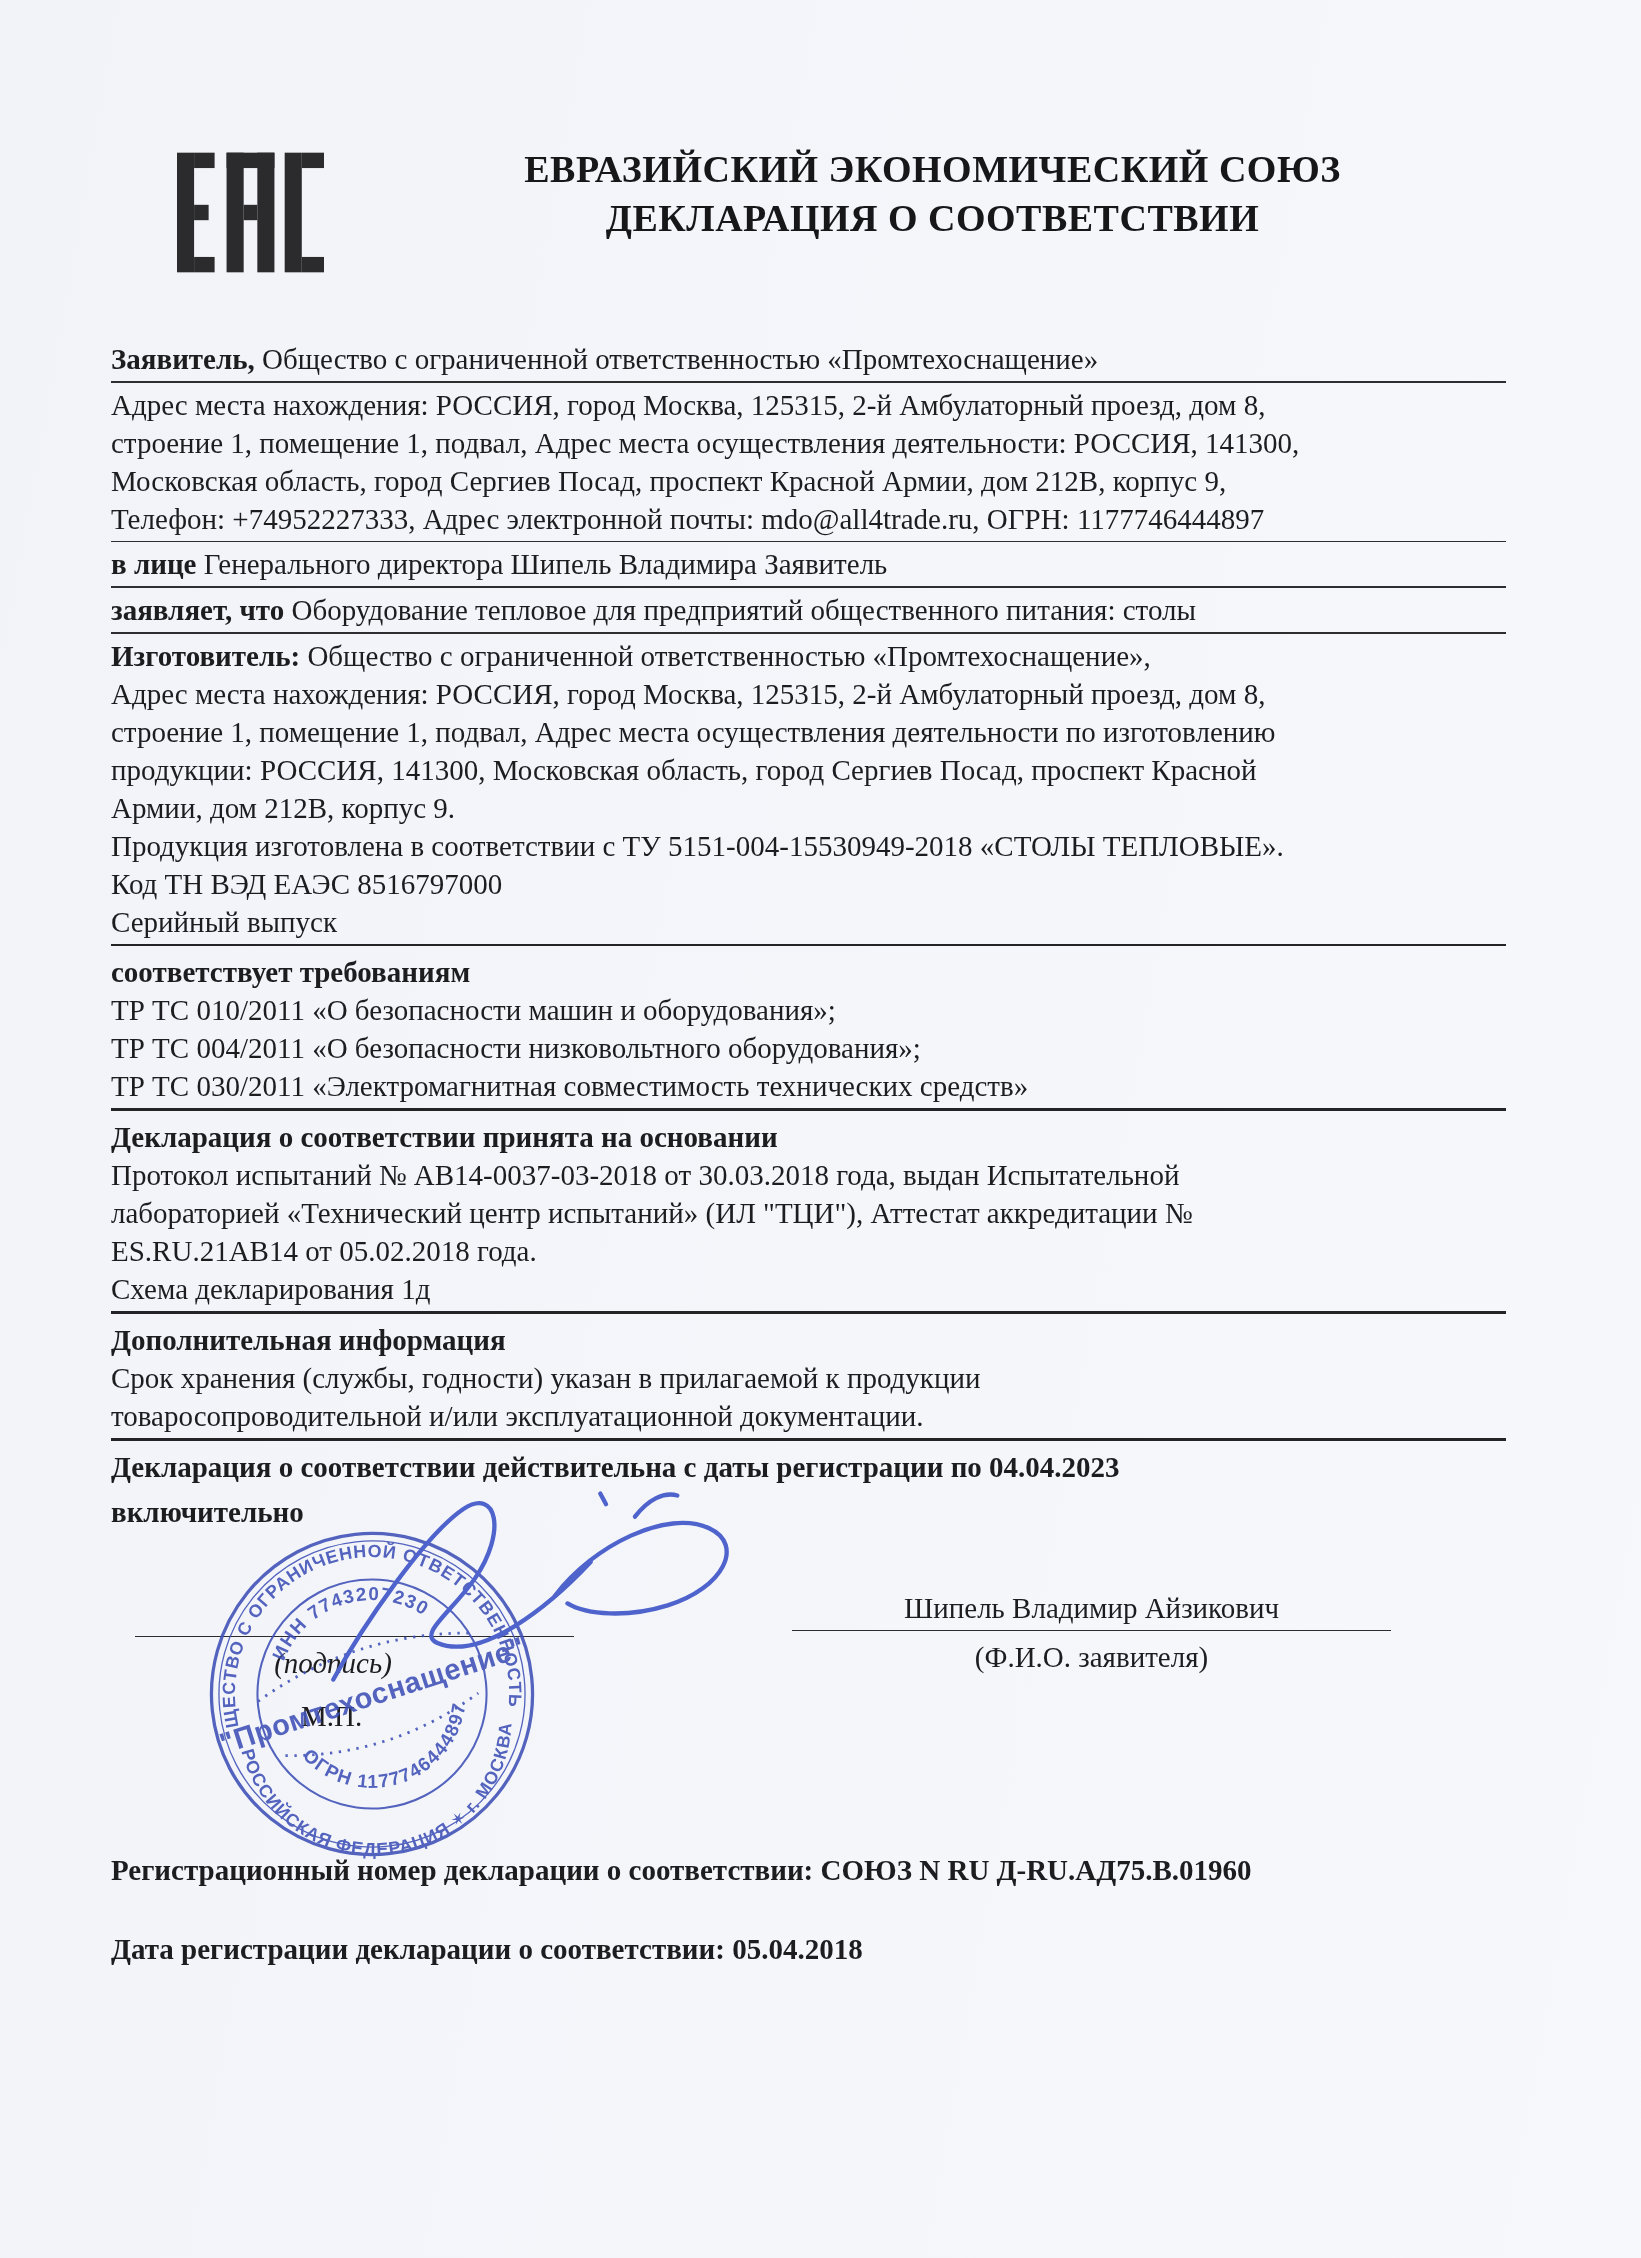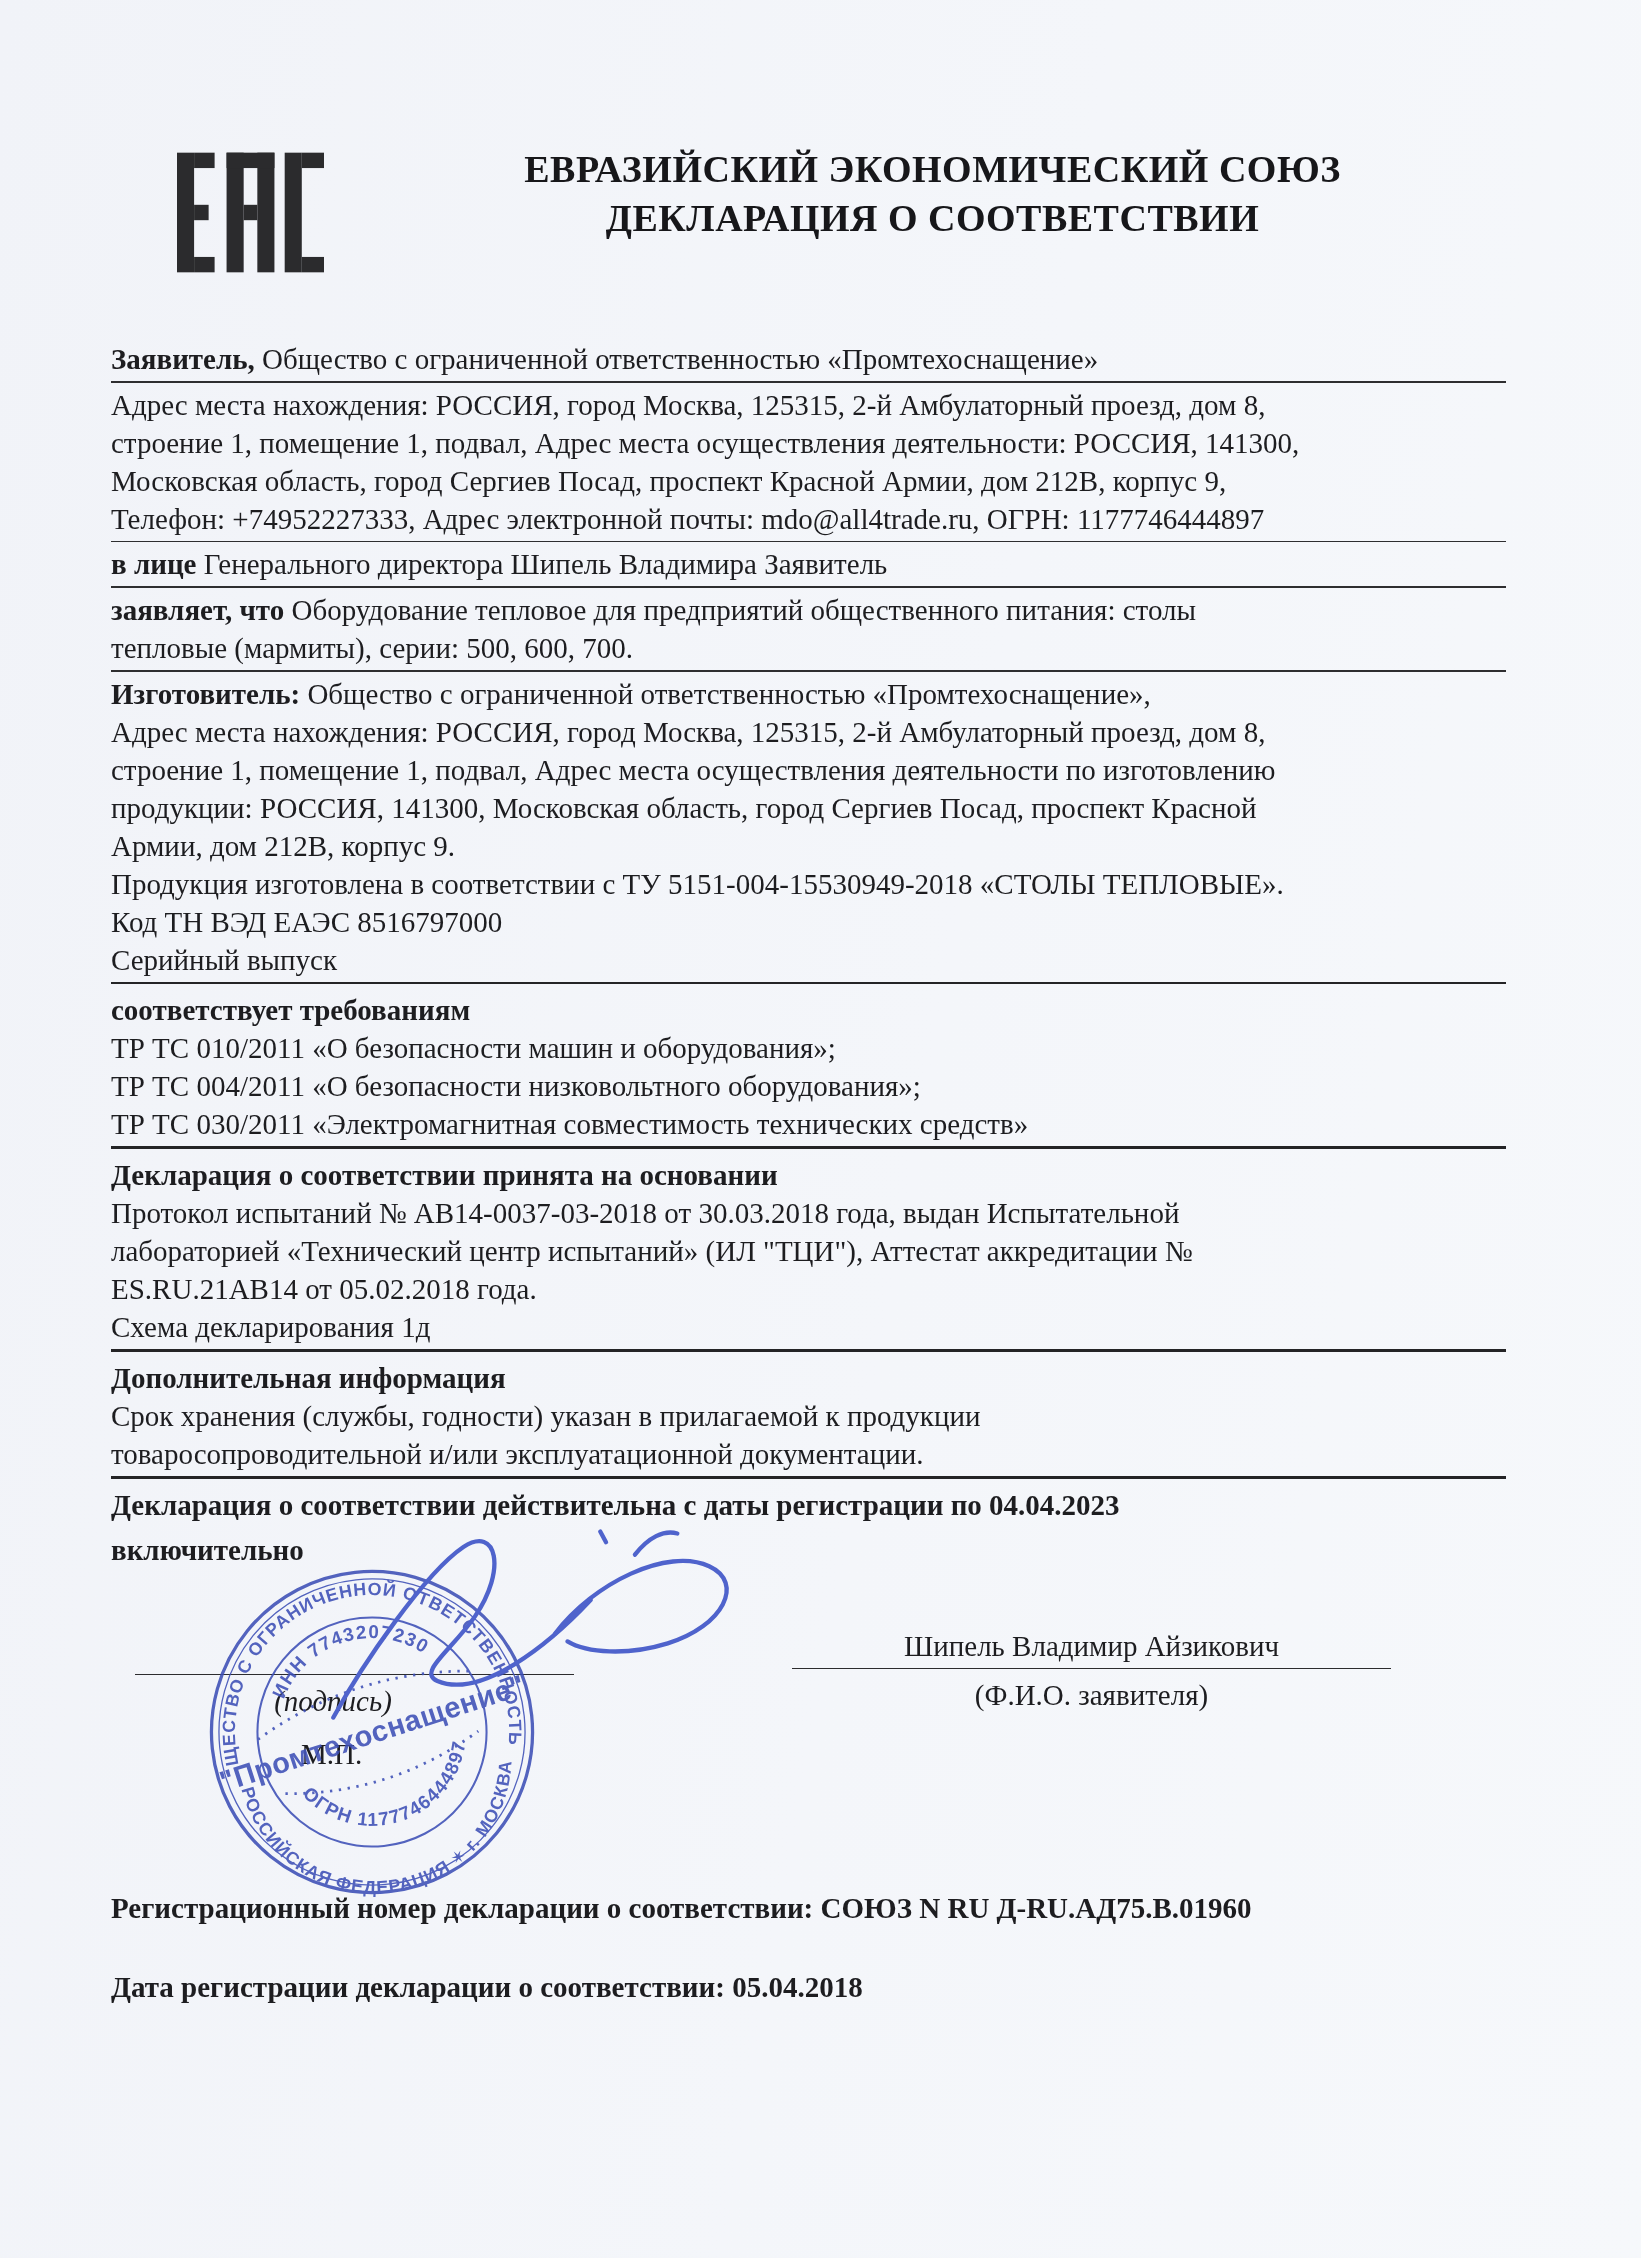--- a/index.html
+++ b/index.html
@@ -75,21 +75,20 @@
     <div class="line">Адрес места нахождения: РОССИЯ, город Москва, 125315, 2-й Амбулаторный проезд, дом 8,</div>
     <div class="line">строение 1, помещение 1, подвал, Адрес места осуществления деятельности: РОССИЯ, 141300,</div>
     <div class="line">Московская область, город Сергиев Посад, проспект Красной Армии, дом 212В, корпус 9,</div>
     <div class="line">Телефон: +74952227333, Адрес электронной почты: mdo@all4trade.ru, ОГРН: 1177746444897</div>
     <div class="rule"></div>
 
     <div class="line"><span class="b">в лице</span> <span>Генерального директора Шипель Владимира Заявитель</span></div>
     <div class="rule"></div>
 
     <div class="line"><span class="b">заявляет, что</span> <span>Оборудование тепловое для предприятий общественного питания: столы</span></div>
-    <div class="line">тепловые (мармиты), серии: 500, 600, 700.</div>
     <div class="rule"></div>
 
     <div class="line"><span class="b">Изготовитель:</span> <span>Общество с ограниченной ответственностью «Промтехоснащение»,</span></div>
     <div class="line">Адрес места нахождения: РОССИЯ, город Москва, 125315, 2-й Амбулаторный проезд, дом 8,</div>
     <div class="line">строение 1, помещение 1, подвал, Адрес места осуществления деятельности по изготовлению</div>
     <div class="line">продукции: РОССИЯ, 141300, Московская область, город Сергиев Посад, проспект Красной</div>
     <div class="line">Армии, дом 212В, корпус 9.</div>
     <div class="line">Продукция изготовлена в соответствии с ТУ 5151-004-15530949-2018 «СТОЛЫ ТЕПЛОВЫЕ».</div>
     <div class="line">Код ТН ВЭД ЕАЭС 8516797000</div>
     <div class="line">Серийный выпуск</div>

